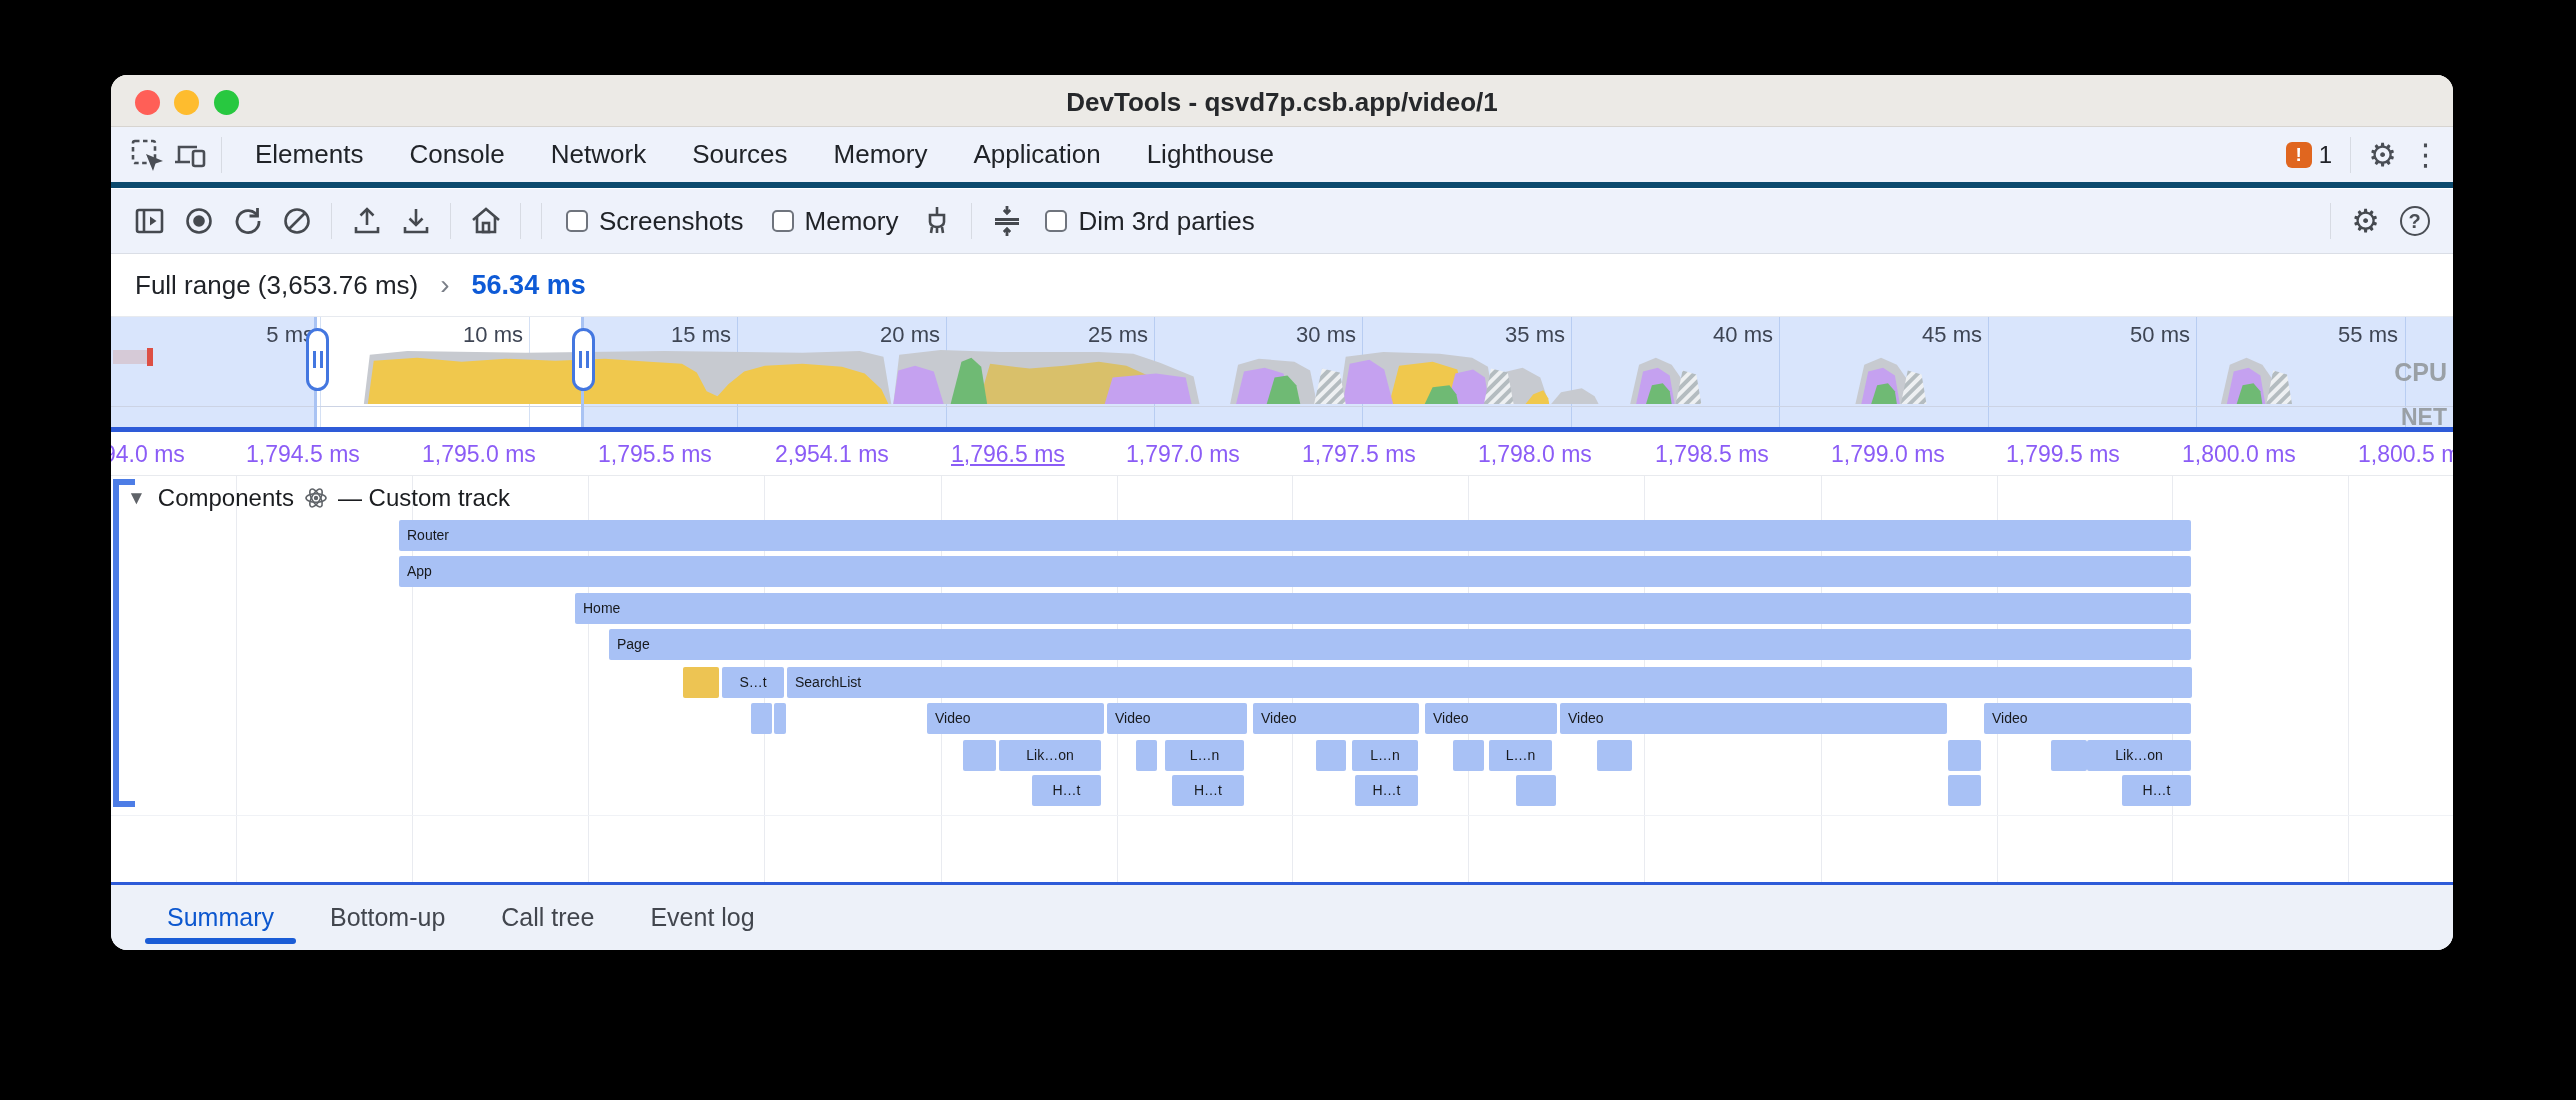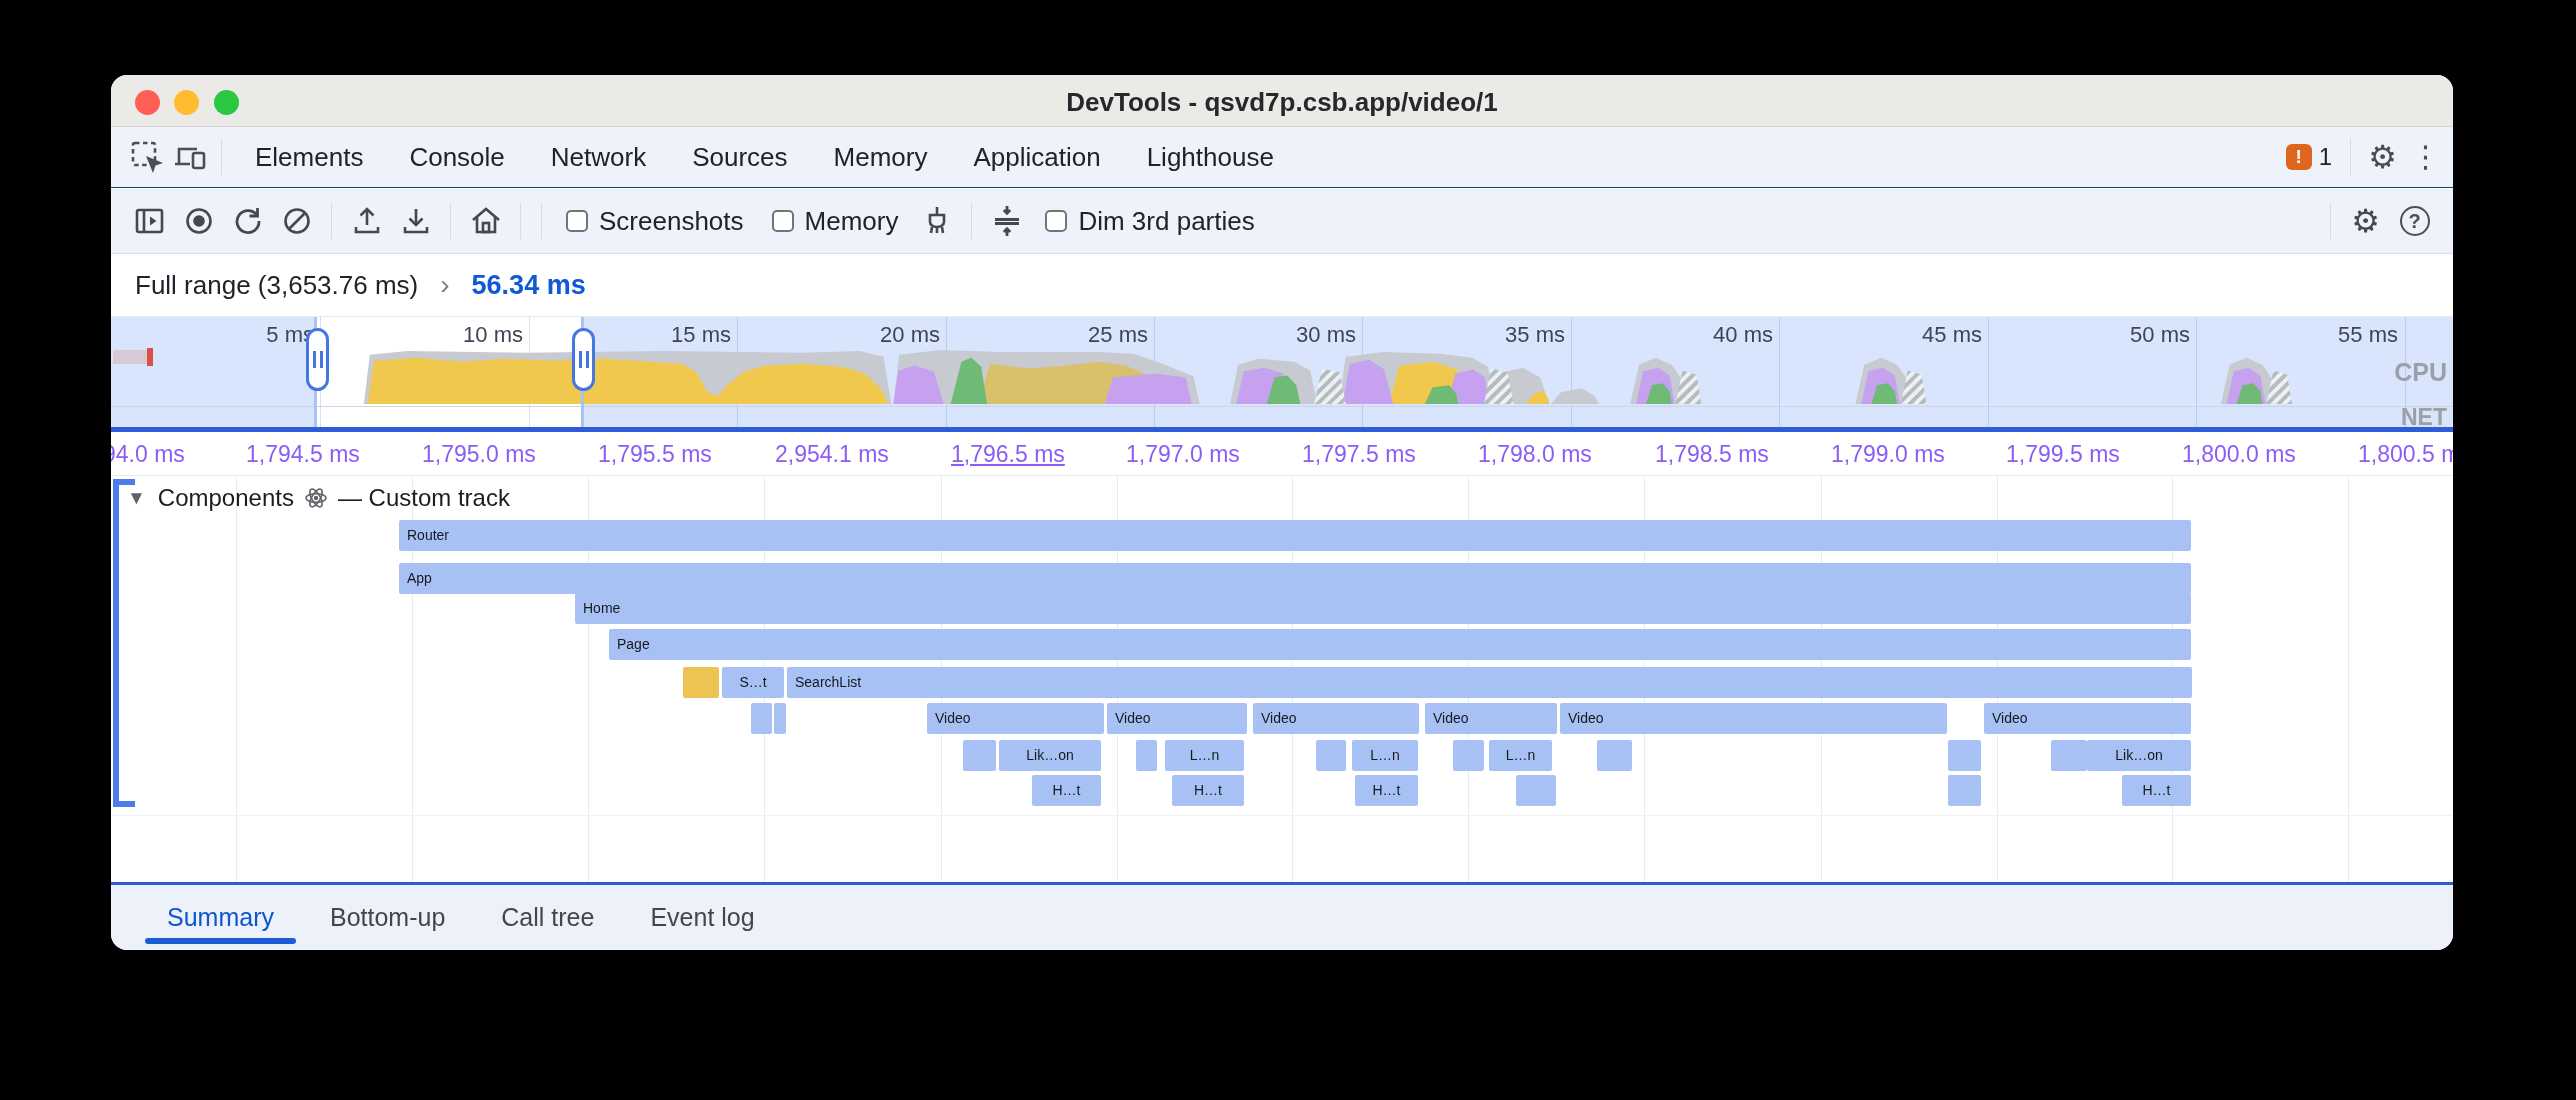--- a/index.html
+++ b/index.html
@@ -6,21 +6,21 @@
   *{box-sizing:border-box;}
   .window{position:absolute;left:111px;top:75px;width:2342px;height:875px;background:#fff;border-radius:16px;overflow:hidden;box-shadow:0 34px 89px rgba(0,0,0,.6);}
   
   .titlebar{position:absolute;left:0;top:0;width:100%;height:52px;background:#eceae6;border-bottom:1px solid #d7d4d0;}
   .tl{position:absolute;top:15px;width:25px;height:25px;border-radius:50%;}
   .tl.red{left:24px;background:#ff5f57;}
   .tl.yellow{left:63px;background:#febc2e;}
   .tl.green{left:103px;background:#28c840;}
   .title{position:absolute;left:0;right:0;top:12px;text-align:center;font-size:26px;font-weight:bold;color:#26282b;}
   
-  .tabbar{position:absolute;left:0;top:52px;width:100%;height:61px;background:#eef2fb;border-bottom:1px solid #0c4a6e;display:flex;align-items:center;}
+  .tabbar{position:absolute;left:0;top:52px;width:100%;height:61px;background:#eef2fb;border-bottom:6px solid #0c4a6e;display:flex;align-items:center;}
   .iconbtn{width:43px;height:43px;display:flex;align-items:center;justify-content:center;flex:0 0 auto;color:#4a4e55;}
   .iconbtn svg{display:block;}
   .vdiv{width:1px;height:36px;background:#d7dbe3;margin:0 10px;flex:0 0 auto;}
   #top-tabs{display:flex;height:100%;align-items:center;}
   .tab{position:relative;height:100%;display:flex;align-items:center;padding:0 23px;font-size:26px;color:#202328;cursor:default;}
   .tab.active{color:#1a65e0;font-weight:500;}
   .tab.active::after{content:"";position:absolute;left:10px;right:10px;bottom:0;height:5px;background:#1a65e0;border-radius:4px 4px 0 0;}
   .spacer{flex:1;}
   .badge{display:flex;align-items:center;gap:7px;margin-right:8px;}
   .badge .bicon{width:26px;height:26px;border-radius:6px;background:#e0661f;color:#fff;font-weight:bold;font-size:19px;display:flex;align-items:center;justify-content:center;}
@@ -371,21 +371,21 @@
           <circle cx="12" cy="12" r="2.2" fill="#5f6368" stroke="none"></circle>
           <ellipse cx="12" cy="12" rx="10" ry="4.2"></ellipse>
           <ellipse cx="12" cy="12" rx="10" ry="4.2" transform="rotate(60 12 12)"></ellipse>
           <ellipse cx="12" cy="12" rx="10" ry="4.2" transform="rotate(120 12 12)"></ellipse>
         </svg>
       </span>
       <span>— Custom track</span>
     </div>
     <div id="flame-rows">
         <div class="fbar left" style="left: 288px; top: 44px; width: 1792px;">Router</div>
-        <div class="fbar left" style="left: 288px; top: 87px; width: 1792px;">App</div>
+        <div class="fbar left" style="left: 288px; top: 80px; width: 1792px;">App</div>
         <div class="fbar left" style="left: 464px; top: 117px; width: 1616px;">Home</div>
         <div class="fbar left" style="left: 498px; top: 153px; width: 1582px;">Page</div>
         <div class="fbar yellow" style="left: 572px; top: 191px; width: 36px;"></div>
         <div class="fbar center" style="left: 611px; top: 191px; width: 62px;">S…t</div>
         <div class="fbar left" style="left: 676px; top: 191px; width: 1405px;">SearchList</div>
         <div class="fbar" style="left: 640px; top: 227px; width: 21px;"></div>
         <div class="fbar" style="left: 663px; top: 227px; width: 12px;"></div>
         <div class="fbar left" style="left: 816px; top: 227px; width: 177px;">Video</div>
         <div class="fbar left" style="left: 996px; top: 227px; width: 140px;">Video</div>
         <div class="fbar left" style="left: 1142px; top: 227px; width: 166px;">Video</div>

